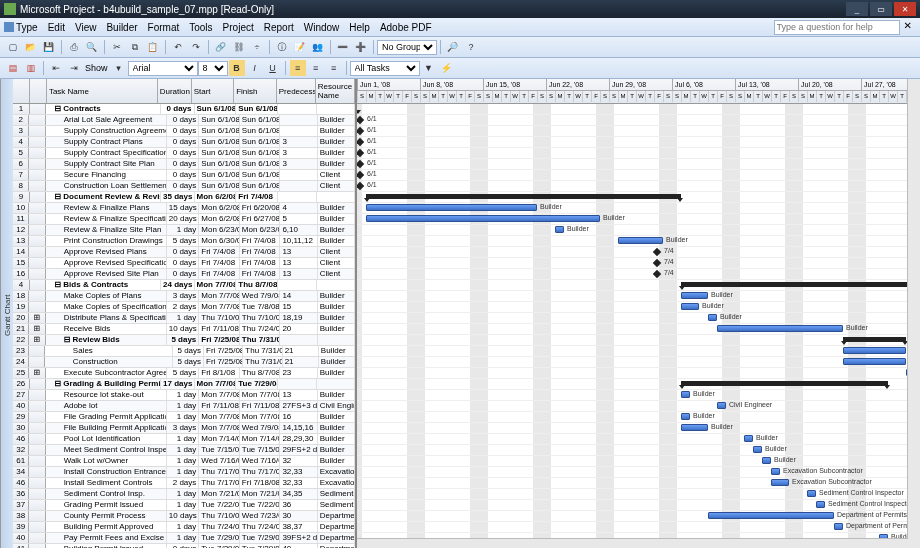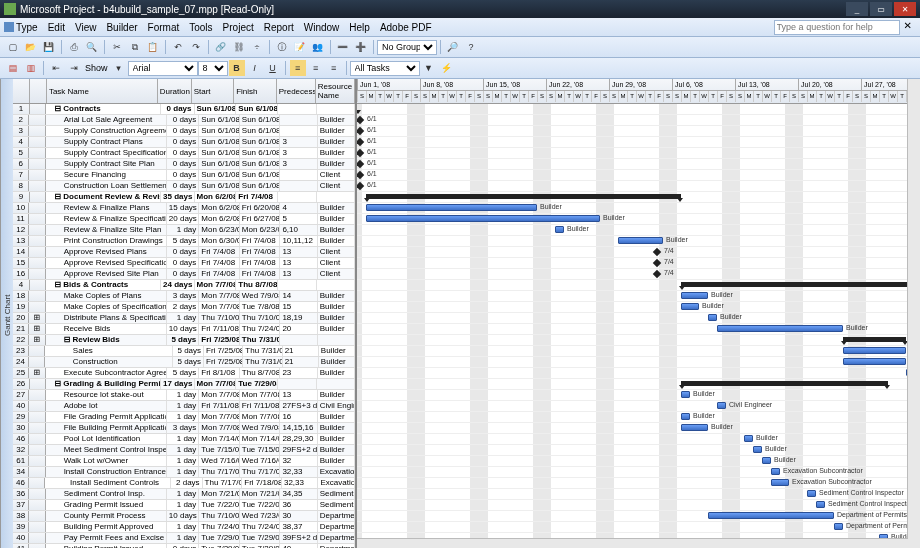--- a/index.html
+++ b/index.html
@@ -474,21 +474,21 @@
     <div class="cell " style="width:124px;padding-left:18px">Install Construction Entrance</div>
     <div class="cell " style="width:34px;text-align:right">1 day</div>
     <div class="cell " style="width:44px">Thu 7/17/08</div>
     <div class="cell " style="width:44px">Thu 7/17/08</div>
     <div class="cell" style="width:40px">32,33</div>
     <div class="cell" style="width:40px">Excavation Sub</div>
   </div>
         <div class="row">
     <div class="cell idcell">46</div>
     <div class="cell indcell"></div>
-    <div class="cell " style="width:124px;padding-left:25px">Install Sediment Controls</div>
+    <div class="cell " style="width:124px;padding-left:18px">Install Sediment Controls</div>
     <div class="cell " style="width:34px;text-align:right">2 days</div>
     <div class="cell " style="width:44px">Thu 7/17/08</div>
     <div class="cell " style="width:44px">Fri 7/18/08</div>
     <div class="cell" style="width:40px">32,33</div>
     <div class="cell" style="width:40px">Excavation Sub</div>
   </div>
         <div class="row">
     <div class="cell idcell">36</div>
     <div class="cell indcell"></div>
     <div class="cell " style="width:124px;padding-left:18px">Sediment Control Insp.</div>

